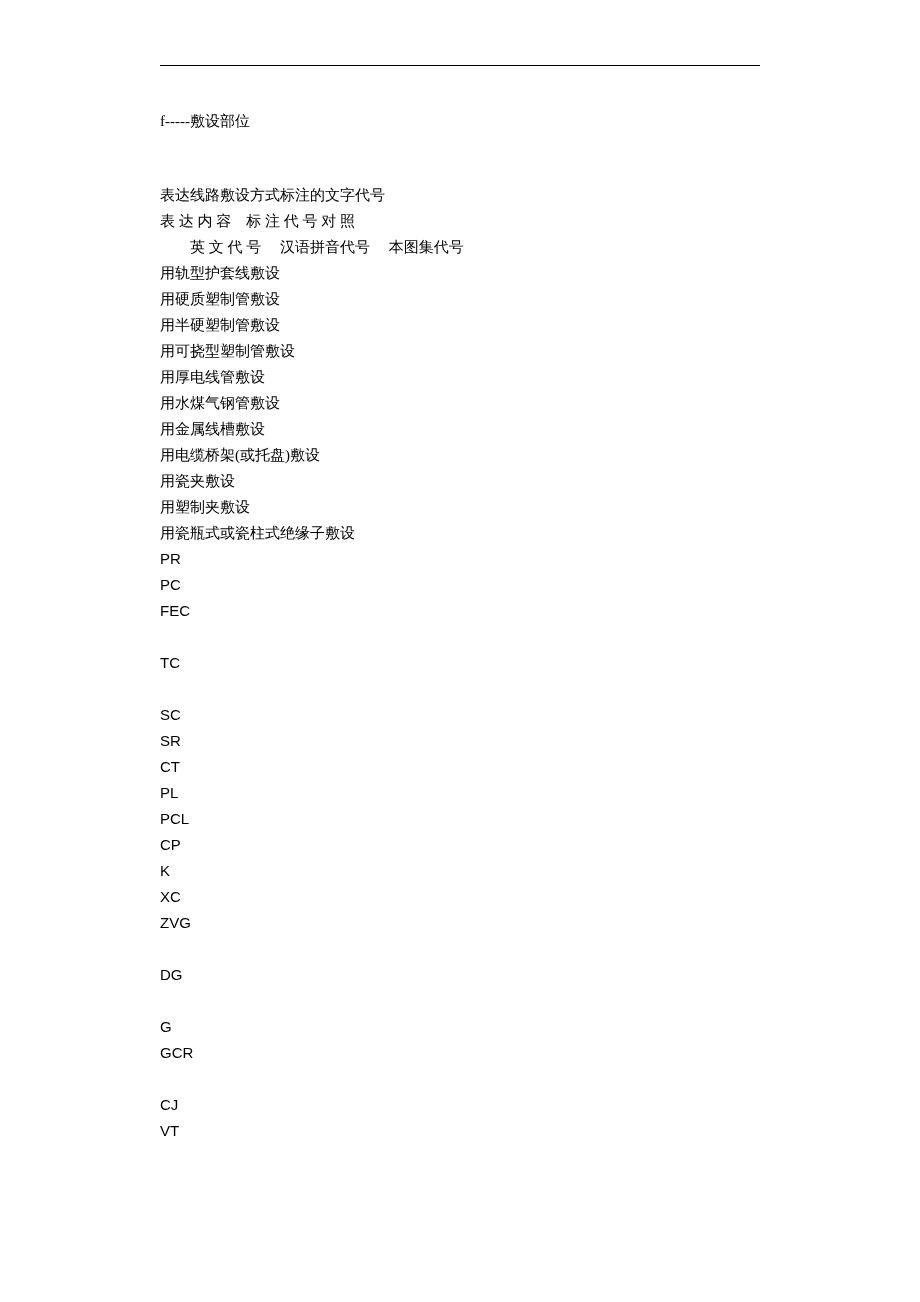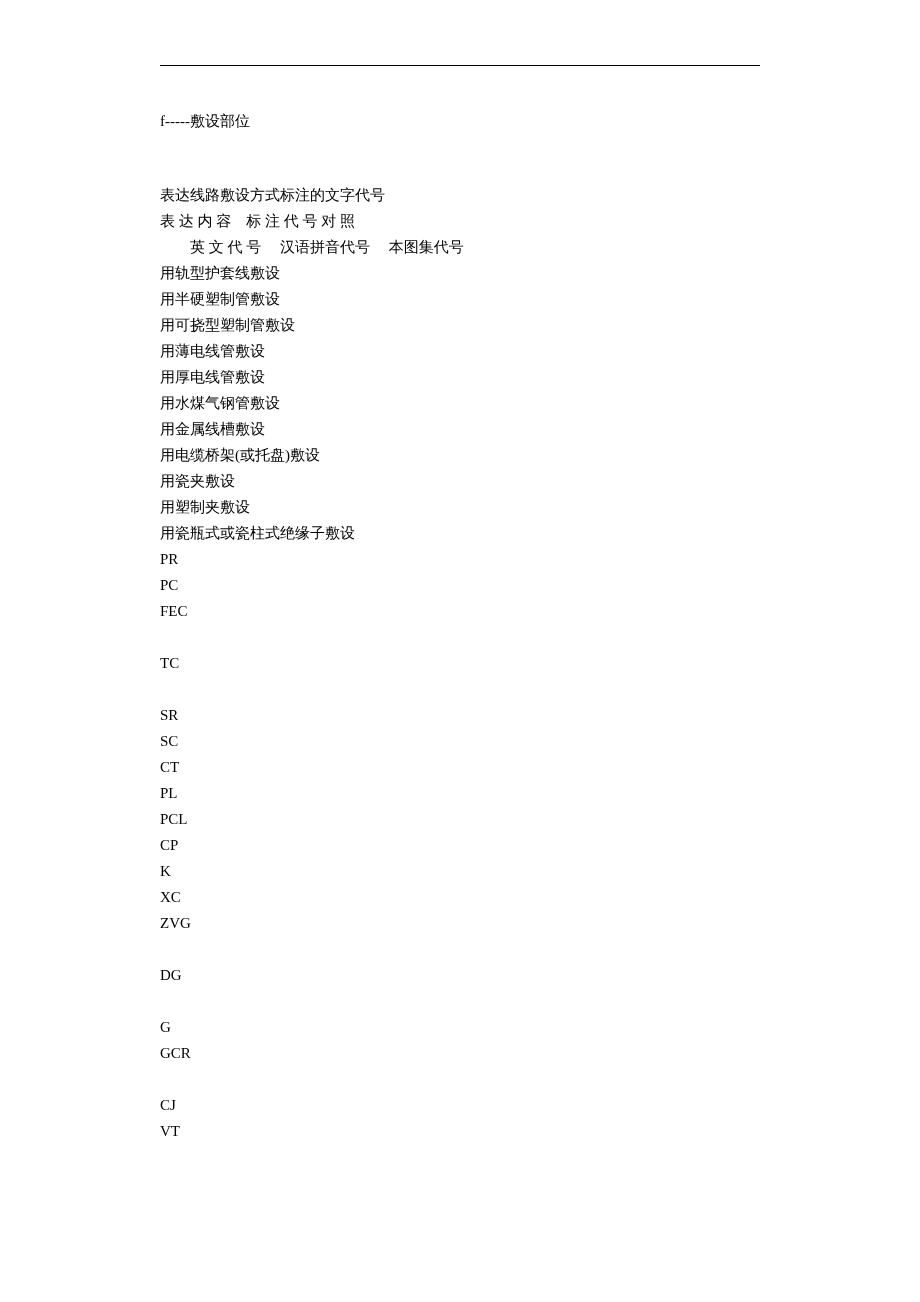--- a/index.html
+++ b/index.html
@@ -30,62 +30,62 @@
     white-space: nowrap;
     font-family: Liberation Serif, serif;
   }
   .spacer {
     height: 26px;
   }
   .spacerbig {
     height: 48px;
   }
   .code {
-    font-family: Liberation Serif, serif;
+    font-family: Liberation Sans, sans-serif;
     line-height: 26px;
   }
 </style>
 </head>
 <body>
 
 <div class="page">
   <div class="divider"></div>
 
   <div class="line">f-----敷设部位</div>
 
   <div class="spacerbig"></div>
 
   <div class="line">表达线路敷设方式标注的文字代号</div>
   <div class="line">表  达  内  容　标  注  代  号  对  照</div>
   <div class="line">　　英  文  代  号　 汉语拼音代号　 本图集代号</div>
 
   <div class="line">用轨型护套线敷设</div>
+  <div class="line">用硬质塑制管敷设</div>
   <div class="line">用半硬塑制管敷设</div>
   <div class="line">用可挠型塑制管敷设</div>
-  <div class="line">用薄电线管敷设</div>
   <div class="line">用厚电线管敷设</div>
   <div class="line">用水煤气钢管敷设</div>
   <div class="line">用金属线槽敷设</div>
   <div class="line">用电缆桥架(或托盘)敷设</div>
   <div class="line">用瓷夹敷设</div>
   <div class="line">用塑制夹敷设</div>
   <div class="line">用瓷瓶式或瓷柱式绝缘子敷设</div>
 
   <div class="code">PR</div>
   <div class="code">PC</div>
   <div class="code">FEC</div>
 
   <div class="spacer"></div>
 
   <div class="code">TC</div>
 
   <div class="spacer"></div>
 
+  <div class="code">SC</div>
   <div class="code">SR</div>
-  <div class="code">SC</div>
   <div class="code">CT</div>
   <div class="code">PL</div>
   <div class="code">PCL</div>
   <div class="code">CP</div>
   <div class="code">K</div>
   <div class="code">XC</div>
   <div class="code">ZVG</div>
 
   <div class="spacer"></div>
 

